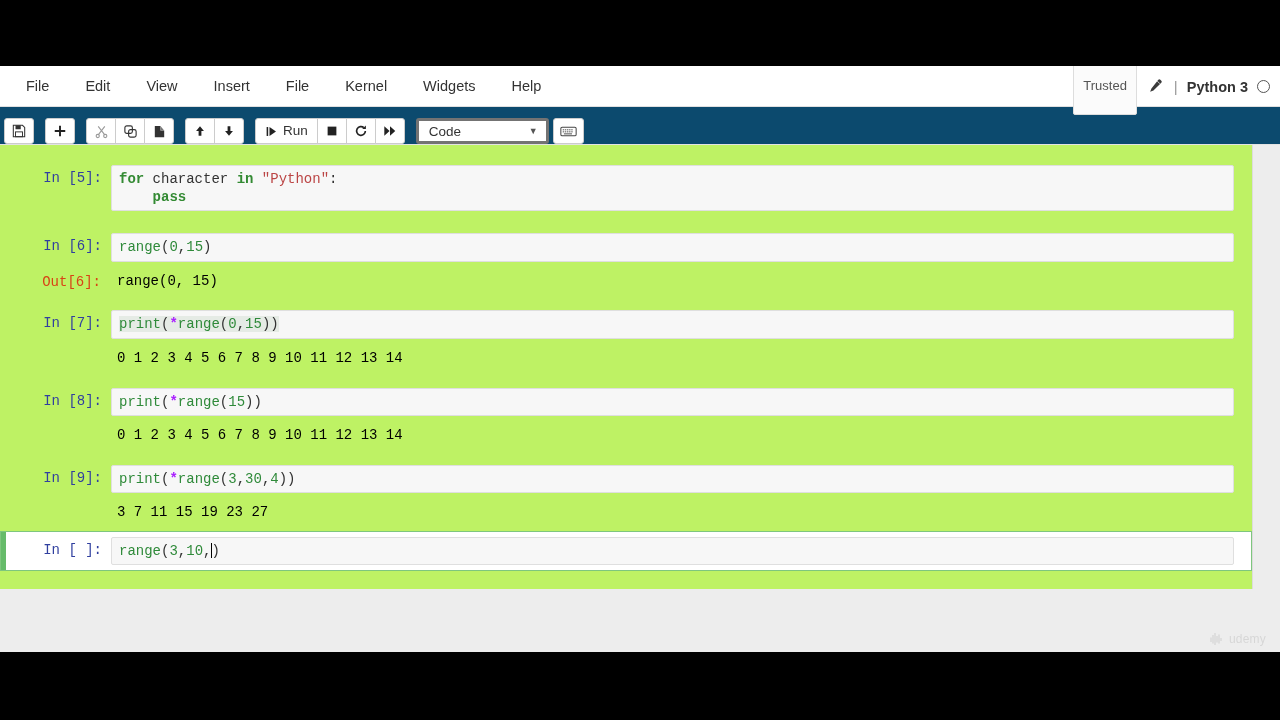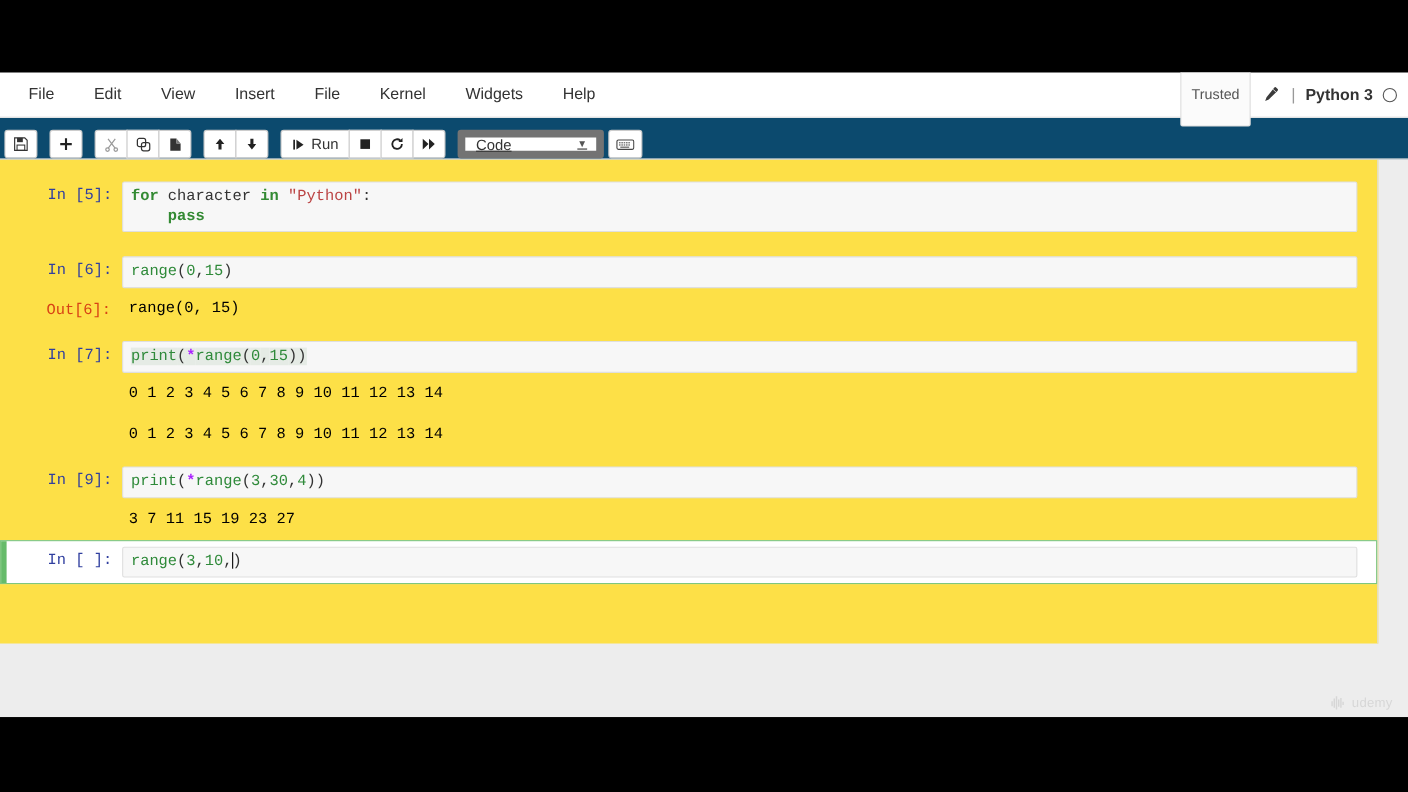--- a/index.html
+++ b/index.html
@@ -122,47 +122,46 @@
   .tgroup .tbtn:first-child { border-radius: 3px 0 0 3px; }
   .tgroup .tbtn:last-child  { border-radius: 0 3px 3px 0; }
   .tgroup .tbtn:only-child  { border-radius: 3px; }
   .tbtn svg { display: block; }
   .tbtn.run-btn { padding: 0 9px; gap: 5px; }
   .run-label { font-size: 13.5px; color: #333333; line-height: 1; }
 
   .celltype-select {
     height: 26px;
     width: 133px;
-    border: 7px solid #737373;
+    border: 3px solid #737373;
     border-radius: 3px;
     background: #ffffff;
     display: flex;
     align-items: center;
     justify-content: space-between;
     padding: 0 8px 0 10px;
     font-size: 13.5px;
     color: #333333;
     cursor: pointer;
     margin-right: 4px;
-    text-decoration: underline;
   }
   .caret { font-size: 9px; color: #555555; }
 
   
   .notebook-scroll {
     position: relative;
     height: 507px;
     background: #ededed;
     overflow: hidden;
   }
   .notebook-page {
     position: relative;
     width: 1253px;
     min-height: 440px;
-    background: #fde047;
+    background: #bef264;
     border-right: 1px solid #dcdcdc;
     padding: 14px 0 18px 0;
   }
 
   
   .cell {
     position: relative;
     display: flex;
     align-items: flex-start;
     padding: 5px 8px 5px 0;
@@ -447,20 +446,26 @@
             <div class="code"><span class="fn sel">print</span><span class="punc sel">(</span><span class="star sel">*</span><span class="fn sel">range</span><span class="punc sel">(</span><span class="num sel">0</span><span class="punc sel">,</span><span class="num sel">15</span><span class="punc sel">))</span></div>
           </div>
         </div>
         <div class="output-row">
           <div class="prompt"></div>
           <div class="output-text">0 1 2 3 4 5 6 7 8 9 10 11 12 13 14</div>
         </div>
 
         <div class="spacer-sm"></div>
 
+        <div class="cell">
+          <div class="prompt">In [8]:</div>
+          <div class="input-area">
+            <div class="code"><span class="fn">print</span><span class="punc">(</span><span class="star">*</span><span class="fn">range</span><span class="punc">(</span><span class="num">15</span><span class="punc">))</span></div>
+          </div>
+        </div>
         <div class="output-row">
           <div class="prompt"></div>
           <div class="output-text">0 1 2 3 4 5 6 7 8 9 10 11 12 13 14</div>
         </div>
 
         <div class="spacer-sm"></div>
 
         <div class="cell">
           <div class="prompt">In [9]:</div>
           <div class="input-area">

